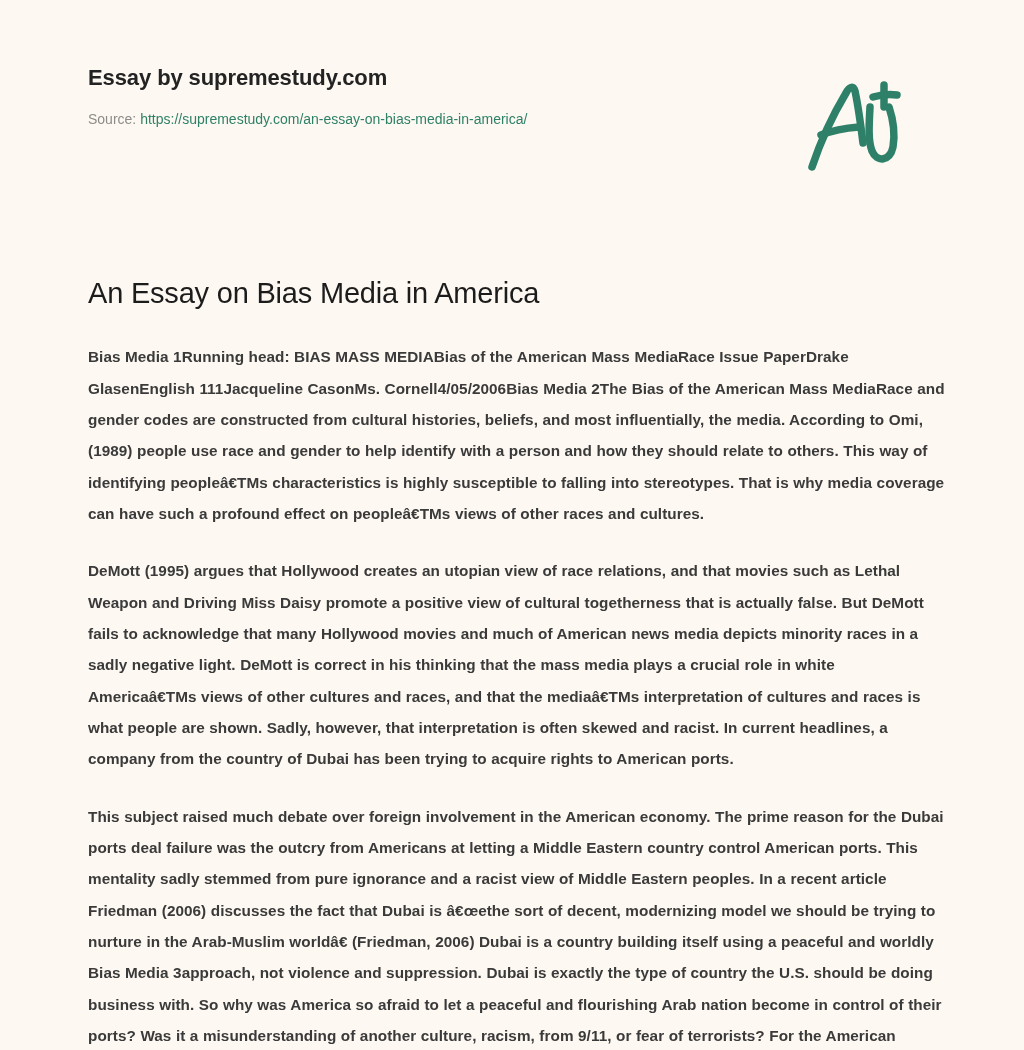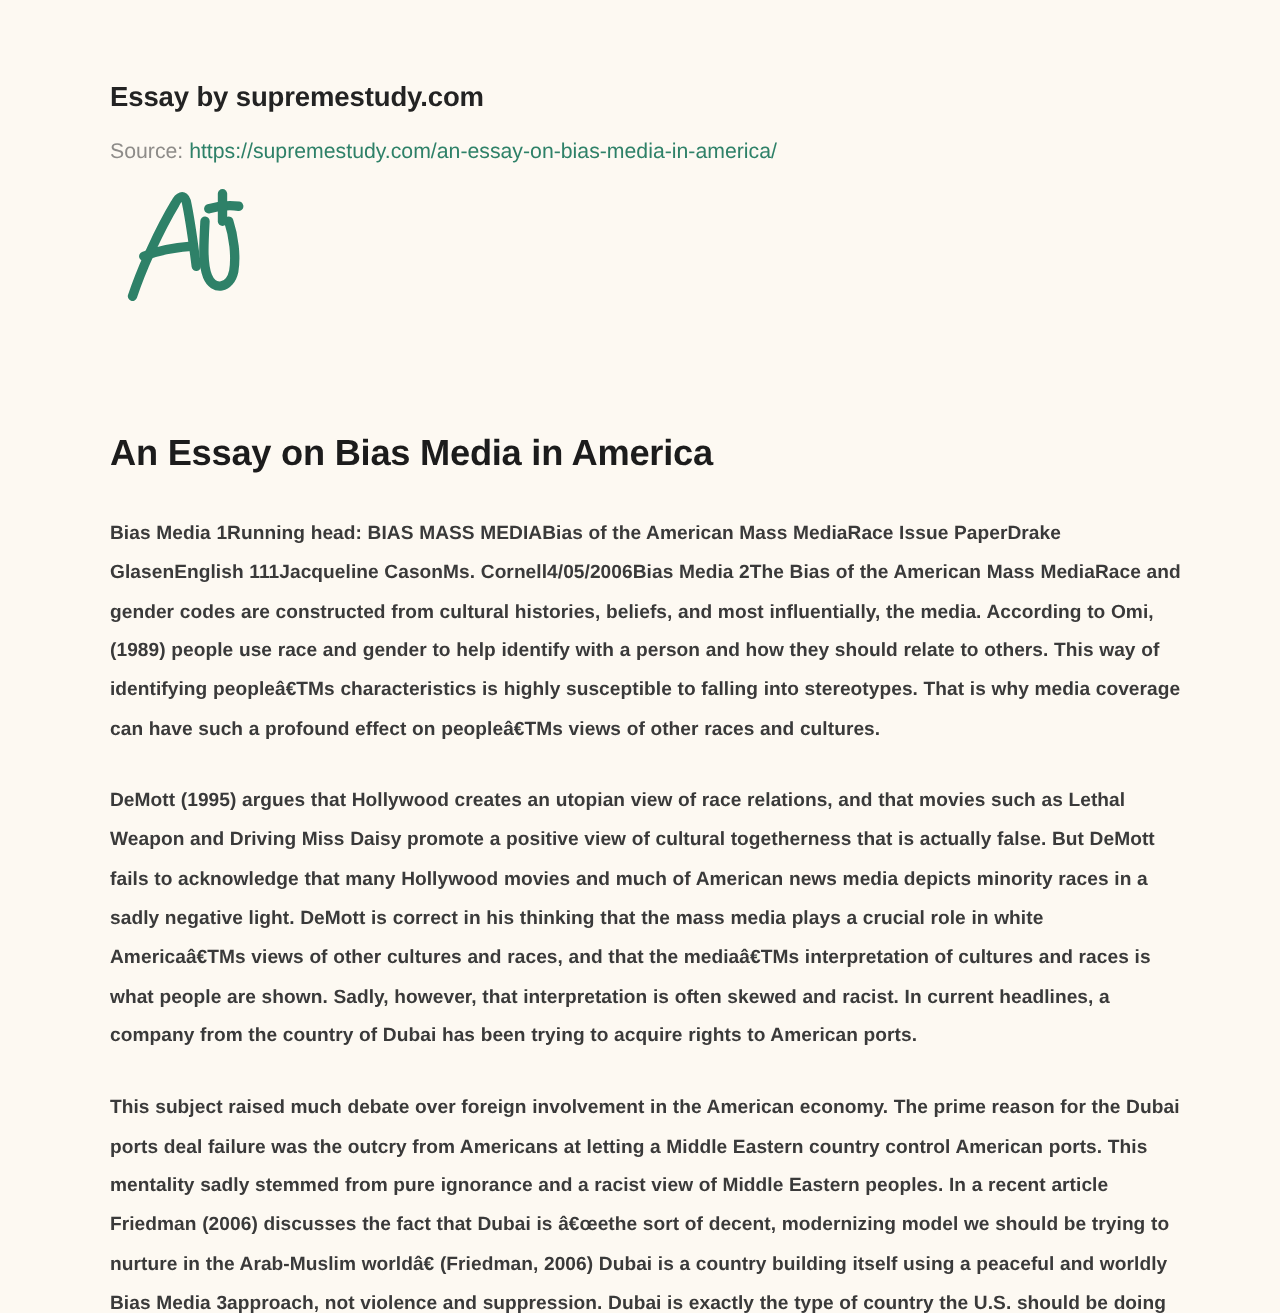--- a/index.html
+++ b/index.html
@@ -23,40 +23,39 @@
     position: relative;
   }
 
   
   .site-header {
     display: flex;
     align-items: flex-start;
     justify-content: space-between;
     padding: 62px 72px 0 88px;
     box-sizing: border-box;
-    flex-direction: column;
   }
 
   .header-left {
     display: block;
     padding-top: 2px;
   }
 
   .brand-line {
     font-size: 22px;
     font-weight: 700;
     color: #232323;
     letter-spacing: -0.1px;
     line-height: 1.25;
     margin: 0 0 18px 0;
     white-space: nowrap;
   }
 
   .source-line {
-    font-size: 17px;
+    font-size: 14px;
     color: #8e8c89;
     line-height: 1.3;
     margin: 0;
     white-space: nowrap;
   }
 
   .source-line .source-url {
     color: #2e8168;
     text-decoration: none;
   }
@@ -74,21 +73,21 @@
   .logo-wrap svg { display: block; }
 
   
   .article {
     padding: 0 78px 0 88px;
     box-sizing: border-box;
   }
 
   .article-title {
     font-size: 29px;
-    font-weight: 700;
+    font-weight: 400;
     color: #1c1c1c;
     letter-spacing: -0.2px;
     line-height: 1.25;
     margin: 95px 0 0 0;
   }
 
   .article-body {
     margin-top: 30px;
   }
 

